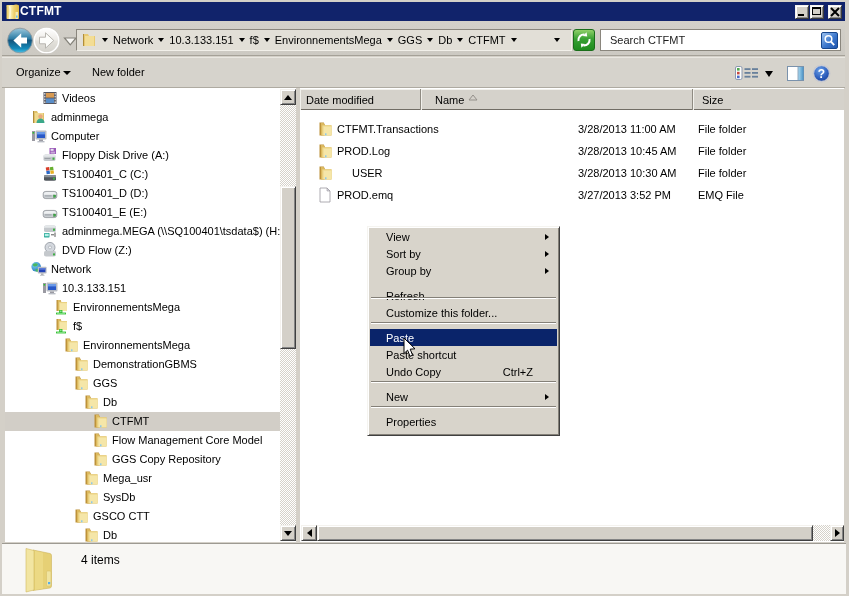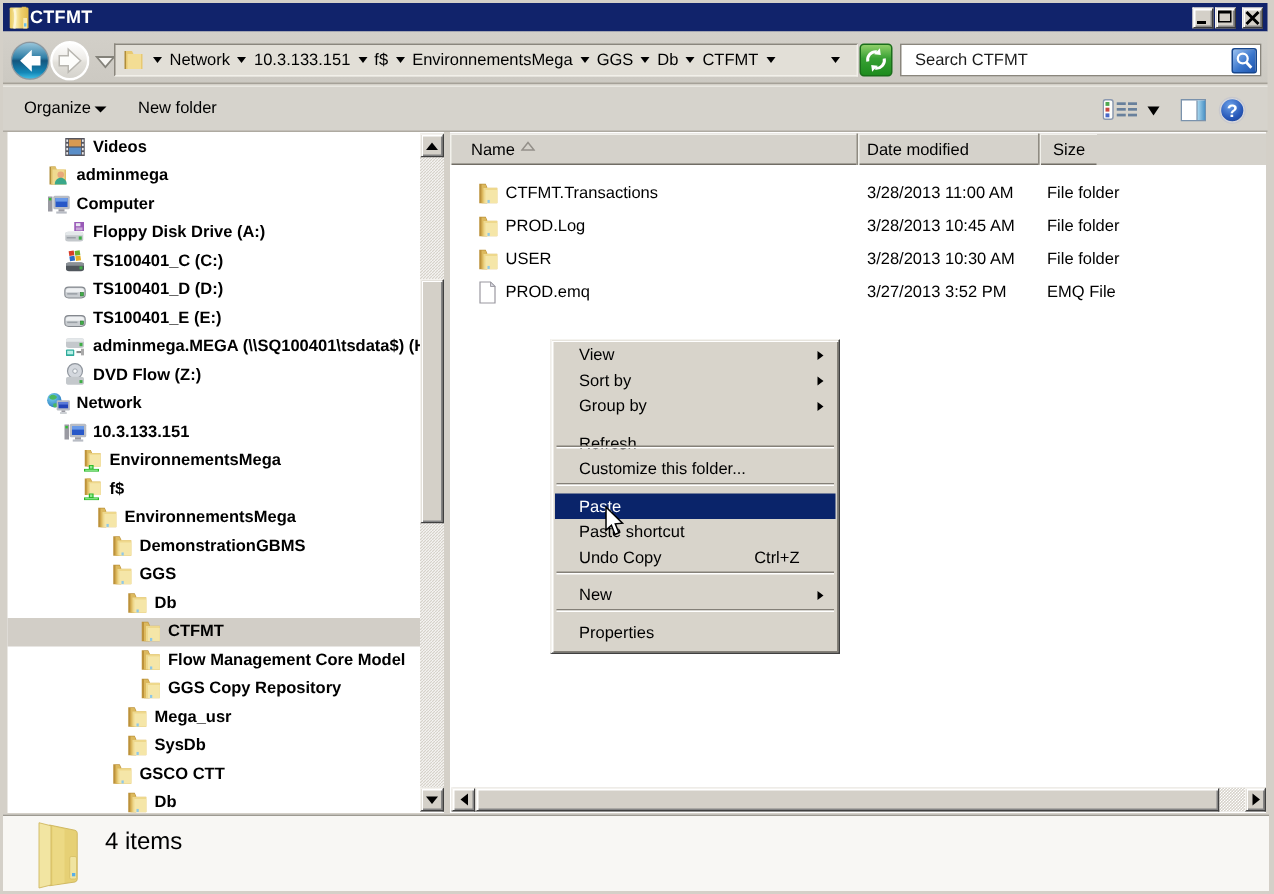--- a/index.html
+++ b/index.html
@@ -29,21 +29,21 @@
 .cmdtext { position:absolute; top:9px; }
 .dd-arrow { width:0; height:0; border-left:4px solid transparent; border-right:4px solid transparent; border-top:4px solid #000; position:absolute; }
 
 
 #treepane { left:5px; top:88px; width:291px; height:454px; background:#fff; }
 #panesep { left:296px; top:88px; width:4px; height:454px; background:#d4d0c8; }
 #filepane { left:300px; top:88px; width:544px; height:454px; background:#fff; }
 
 
 .trow { position:absolute; height:19px; display:flex; align-items:center; }
-.trow .lbl { margin-left:4px; white-space:nowrap;font-weight:bold; }
+.trow .lbl { margin-left:4px; white-space:nowrap; }
 .ticon { width:16px; height:16px; flex:0 0 16px; }
 #treesel { left:5px; top:412px; width:275px; height:19px; background:#d2cec7; }
 
 
 .sbtn { position:absolute; background:#d4d0c8; border:1px solid; border-color:#f4f2ee #404040 #404040 #f4f2ee; box-shadow:inset 1px 1px 0 #fff, inset -1px -1px 0 #848484; display:flex; align-items:center; justify-content:center; }
 .sb-track { background-color:#d6d2ca; background-image:linear-gradient(45deg,#fff 25%,transparent 25%,transparent 75%,#fff 75%),linear-gradient(45deg,#fff 25%,transparent 25%,transparent 75%,#fff 75%); background-size:2px 2px; background-position:0 0,1px 1px; }
 .arr { width:0; height:0; display:block; }
 .arr-up { border-left:4px solid transparent; border-right:4px solid transparent; border-bottom:5px solid #000; }
 .arr-down { border-left:4px solid transparent; border-right:4px solid transparent; border-top:5px solid #000; }
 .arr-left { border-top:4px solid transparent; border-bottom:4px solid transparent; border-right:5px solid #000; }
@@ -491,24 +491,24 @@
     <span class="arr arr-up"></span>
   </div>
 <div class="abs sb-track" style="left:280px;top:105px;width:16px;height:81px"></div>
 <div class="sbtn" style="left:280px;top:186px;width:16px;height:163px"></div>
 <div class="abs sb-track" style="left:280px;top:349px;width:16px;height:176px"></div>
 <div class="sbtn" style="left:280px;top:525px;width:16px;height:16px">
     <span class="arr arr-down"></span>
   </div>
 
 <div class="abs" id="lheader">
+  <div class="hcol" style="width:121px;padding-left:6px">Date modified</div>
   <div class="hcol" style="width:272px">Name<svg style="position:absolute;left:47px;top:5px" width="10" height="7" viewBox="0 0 10 7">
         <path d="M5 1 L9 6 H1 z" fill="#d5d2cb" stroke="#94908a" stroke-width="1"></path>
       </svg></div>
-  <div class="hcol" style="width:121px;padding-left:6px">Date modified</div>
   <div class="hcol" style="width:38px;border-right:none;padding-left:9px">Size</div>
 </div>
 <div id="filerows">
 <div class="frow" style="top:117.5px">
       <span style="margin-left:17px;width:16px;height:16px;flex:0 0 16px"><svg class="ticon" viewBox="0 0 16 16">
           <path d="M2.5 1.5 h4.3 l1 2.2 v10.8 h-5.3 z" fill="#bd923a"></path>
           <path d="M4 2 h2.6 l1 2.2 h6.9 v10.3 H4 z" fill="#dcb95e"></path>
           <path d="M5.3 4.4 h9.2 v9.9 H5.3 z" fill="#eed88c"></path>
           <path d="M6.6 5.6 h7.9 v8.7 H6.6 z" fill="#f5e6a8"></path>
           <rect x="8" y="12.3" width="1.5" height="2" fill="#8ec8e8"></rect>
@@ -530,21 +530,21 @@
       <span style="position:absolute;left:398px">File folder</span>
     </div>
 <div class="frow" style="top:161.5px">
       <span style="margin-left:17px;width:16px;height:16px;flex:0 0 16px"><svg class="ticon" viewBox="0 0 16 16">
           <path d="M2.5 1.5 h4.3 l1 2.2 v10.8 h-5.3 z" fill="#bd923a"></path>
           <path d="M4 2 h2.6 l1 2.2 h6.9 v10.3 H4 z" fill="#dcb95e"></path>
           <path d="M5.3 4.4 h9.2 v9.9 H5.3 z" fill="#eed88c"></path>
           <path d="M6.6 5.6 h7.9 v8.7 H6.6 z" fill="#f5e6a8"></path>
           <rect x="8" y="12.3" width="1.5" height="2" fill="#8ec8e8"></rect>
         </svg></span>
-      <span style="margin-left:4px">USER</span>
+      <span style="margin-left:19px">USER</span>
       <span style="position:absolute;left:278px">3/28/2013 10:30 AM</span>
       <span style="position:absolute;left:398px">File folder</span>
     </div>
 <div class="frow" style="top:183.5px">
       <span style="margin-left:17px;width:16px;height:16px;flex:0 0 16px"><svg class="ticon" viewBox="0 0 16 16">
           <path d="M3 1 h7 l3 3 v11 H3 z" fill="#fff" stroke="#9a98a0" stroke-width="0.8"></path>
           <path d="M10 1 l3 3 h-3 z" fill="#d8d8e0" stroke="#9a98a0" stroke-width="0.6"></path>
         </svg></span>
       <span style="margin-left:4px">PROD.emq</span>
       <span style="position:absolute;left:278px">3/27/2013 3:52 PM</span>
@@ -562,21 +562,21 @@
   </div>
 
 <div class="abs" id="statusbar">
   <svg style="position:absolute;left:19px;top:3px" width="34" height="46" viewBox="0 0 34 46">
     <path d="M12 3 L29 6.5 q1.5 0.4 1.5 2 V39 q0 1.6 -1.5 2 L12 43.5 z" fill="#e6d075" stroke="#cdb45a" stroke-width="0.6"></path>
     <path d="M14 4 L22 5.8 V41.5 L14 43 z" fill="#ecd984"></path>
     <path d="M5 1.5 L13 3.5 V43 L5 45 z" fill="#f2e5a2" stroke="#d0b860" stroke-width="0.6"></path>
     <rect x="25.5" y="24" width="4.5" height="15" rx="1" fill="#f0e4a0" stroke="#d4bc62" stroke-width="0.5"></rect>
     <rect x="27" y="35" width="2.2" height="2.2" fill="#58aee8"></rect>
   </svg>
-  <span style="position:absolute;left:68px;top:9px;font-size:16px">4 items</span>
+  <span style="position:absolute;left:79px;top:9px;font-size:12px">4 items</span>
 </div>
 
 <div class="abs" id="ctxmenu"></div>
 <div id="menuitems">
 <div class="mitem" style="top:228px">
       <span>View</span>
       <span class="marrow"></span>
     </div>
 <div class="mitem" style="top:245px">
       <span>Sort by</span>

